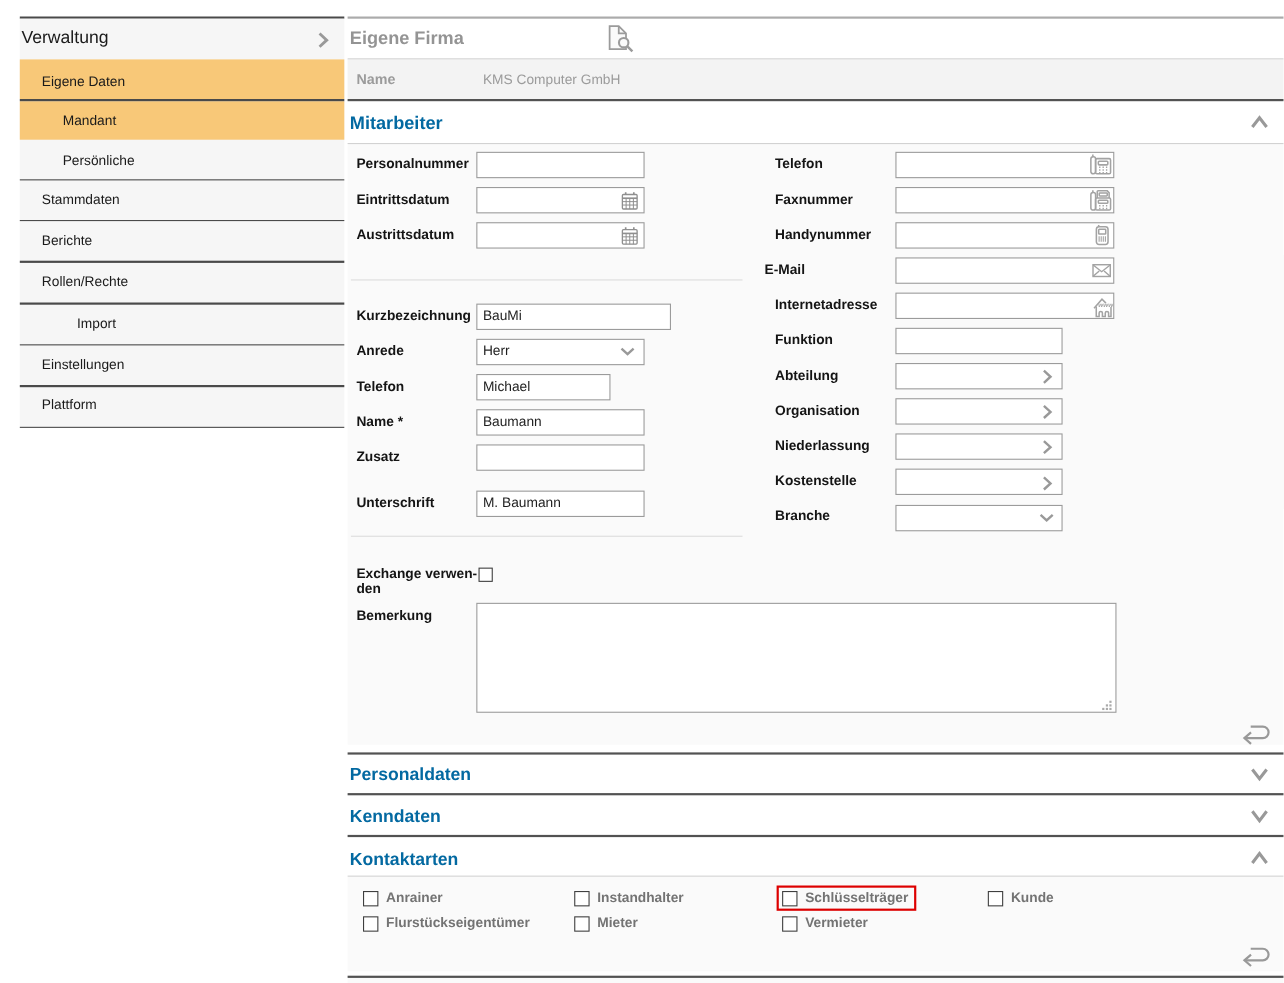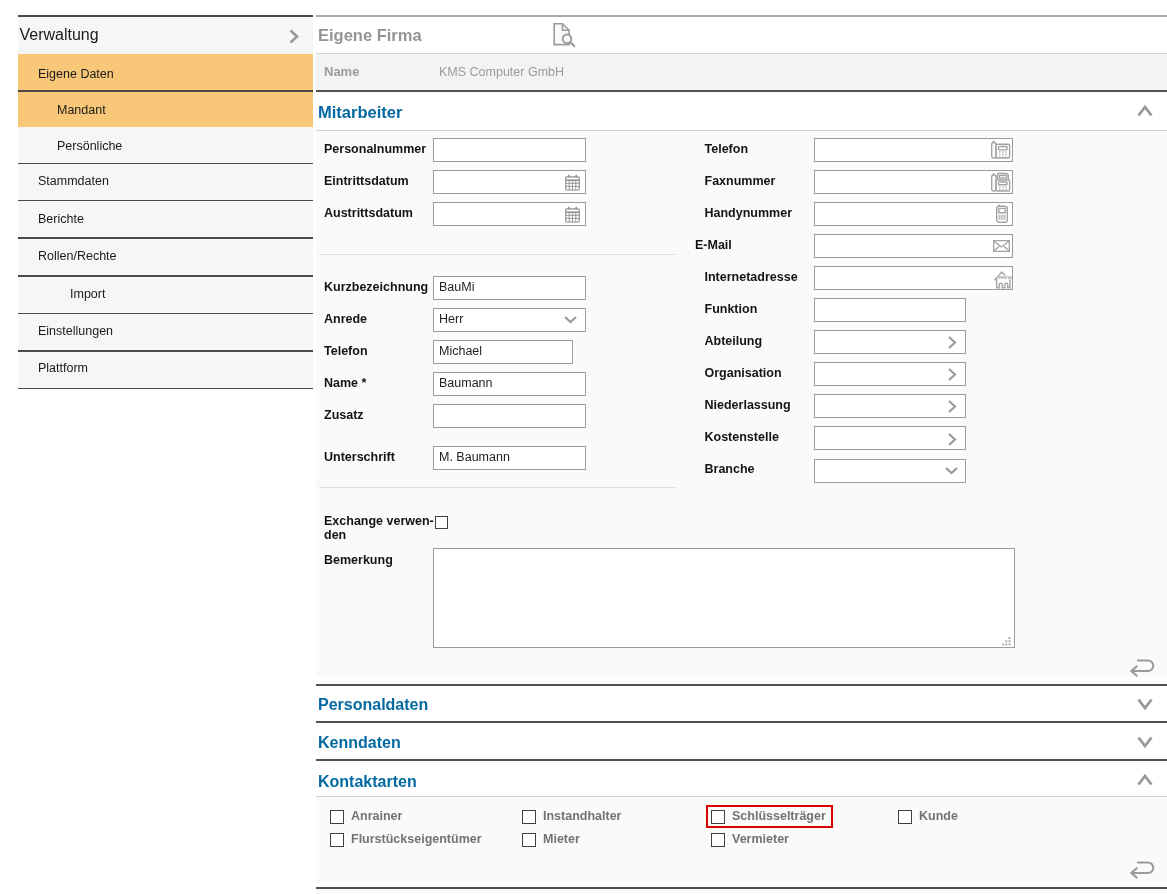--- a/index.html
+++ b/index.html
@@ -75,25 +75,25 @@
 <span class="lbl" style="left:324px; top:141.5px;">Personalnummer</span>
 <div class="inp" style="left:433px; top:137.5px; width:153px;"></div>
 <span class="lbl" style="left:324px; top:173.5px;">Eintrittsdatum</span>
 <div class="inp" style="left:433px; top:169.5px; width:153px;"></div>
 <span class="lbl" style="left:324px; top:205.5px;">Austrittsdatum</span>
 <div class="inp" style="left:433px; top:201.5px; width:153px;"></div>
 
 <div class="abs" style="left:318.5px; top:254px; width:356px; height:1px; background:#dcdcdc;"></div>
 
 <span class="lbl" style="left:324px; top:279.5px;">Kurzbezeichnung</span>
-<div class="inp" style="left:433px; top:275.5px; width:153px;">BauMi</div>
+<div class="inp" style="left:433px; top:275.5px; width:177px;">BauMi</div>
 <span class="lbl" style="left:324px; top:311.5px;">Anrede</span>
 <div class="inp" style="left:433px; top:307.5px; width:153px;">Herr</div>
 <span class="lbl" style="left:324px; top:343.5px;">Telefon</span>
-<div class="inp" style="left:433px; top:339.5px; width:140px;">Michael</div>
+<div class="inp" style="left:433px; top:339.5px; width:122px;">Michael</div>
 <span class="lbl" style="left:324px; top:375.5px;">Name *</span>
 <div class="inp" style="left:433px; top:371.5px; width:153px;">Baumann</div>
 <span class="lbl" style="left:324px; top:407.5px;">Zusatz</span>
 <div class="inp" style="left:433px; top:403.5px; width:153px;"></div>
 <span class="lbl" style="left:324px; top:449.5px;">Unterschrift</span>
 <div class="inp" style="left:433px; top:445.5px; width:153px;">M. Baumann</div>
 
 <div class="abs" style="left:318.5px; top:487px; width:356px; height:1px; background:#dcdcdc;"></div>
 
 <span class="lbl" style="left:324px; top:514px; width:110px;">Exchange verwen-<br>den</span>

